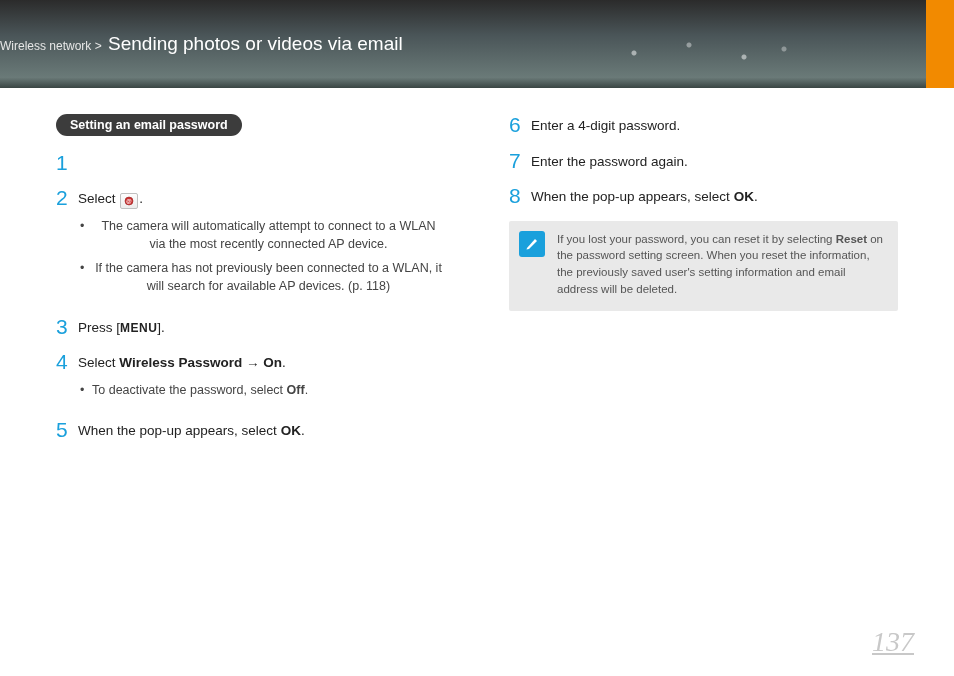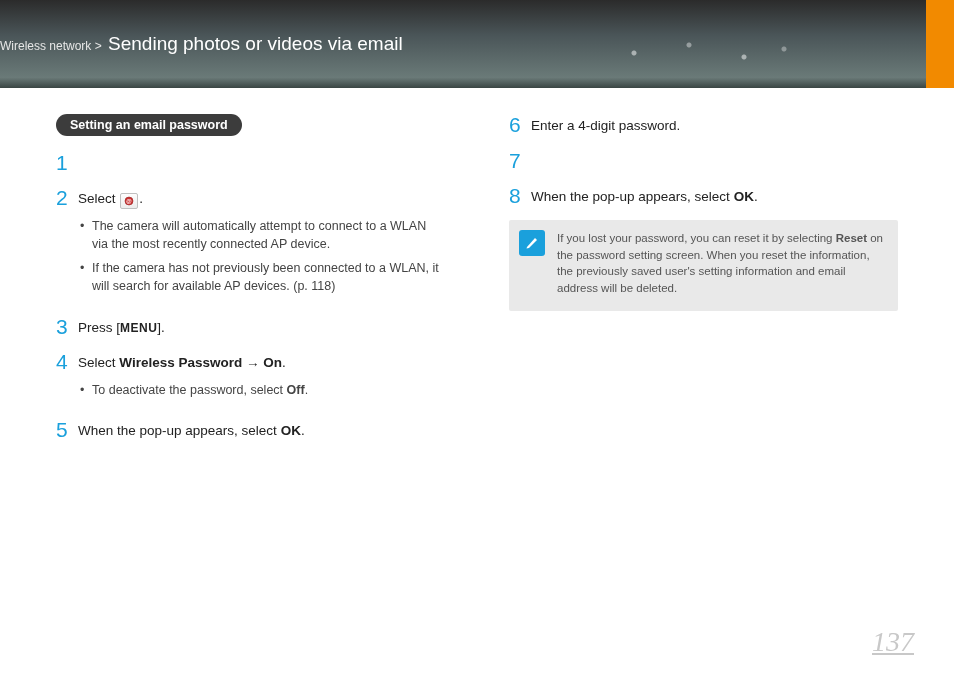--- a/index.html
+++ b/index.html
@@ -98,20 +98,21 @@
     list-style: none;
     margin-top: 8px;
     font-size: 12.5px;
     color: #444;
   }
   .sub li {
     position: relative;
     padding-left: 14px;
     margin-bottom: 6px;
     line-height: 1.45;
+    text-align: center;
   }
   .sub li::before {
     content: "•";
     position: absolute;
     left: 2px;
     top: 0;
     color: #444;
   }
   .inline-icon {
     display: inline-flex;
@@ -229,20 +230,21 @@
 
   <div class="col">
 
     <div class="step">
       <span class="step-num">6</span>
       <div class="step-body">Enter a 4-digit password.</div>
     </div>
 
     <div class="step">
       <span class="step-num">7</span>
+      <div class="step-body">Enter the password again.</div>
     </div>
 
     <div class="step">
       <span class="step-num">8</span>
       <div class="step-body">
         <span>When the pop-up appears, select </span><b>OK</b><span>.</span>
       </div>
     </div>
 
     <div class="note-box">

